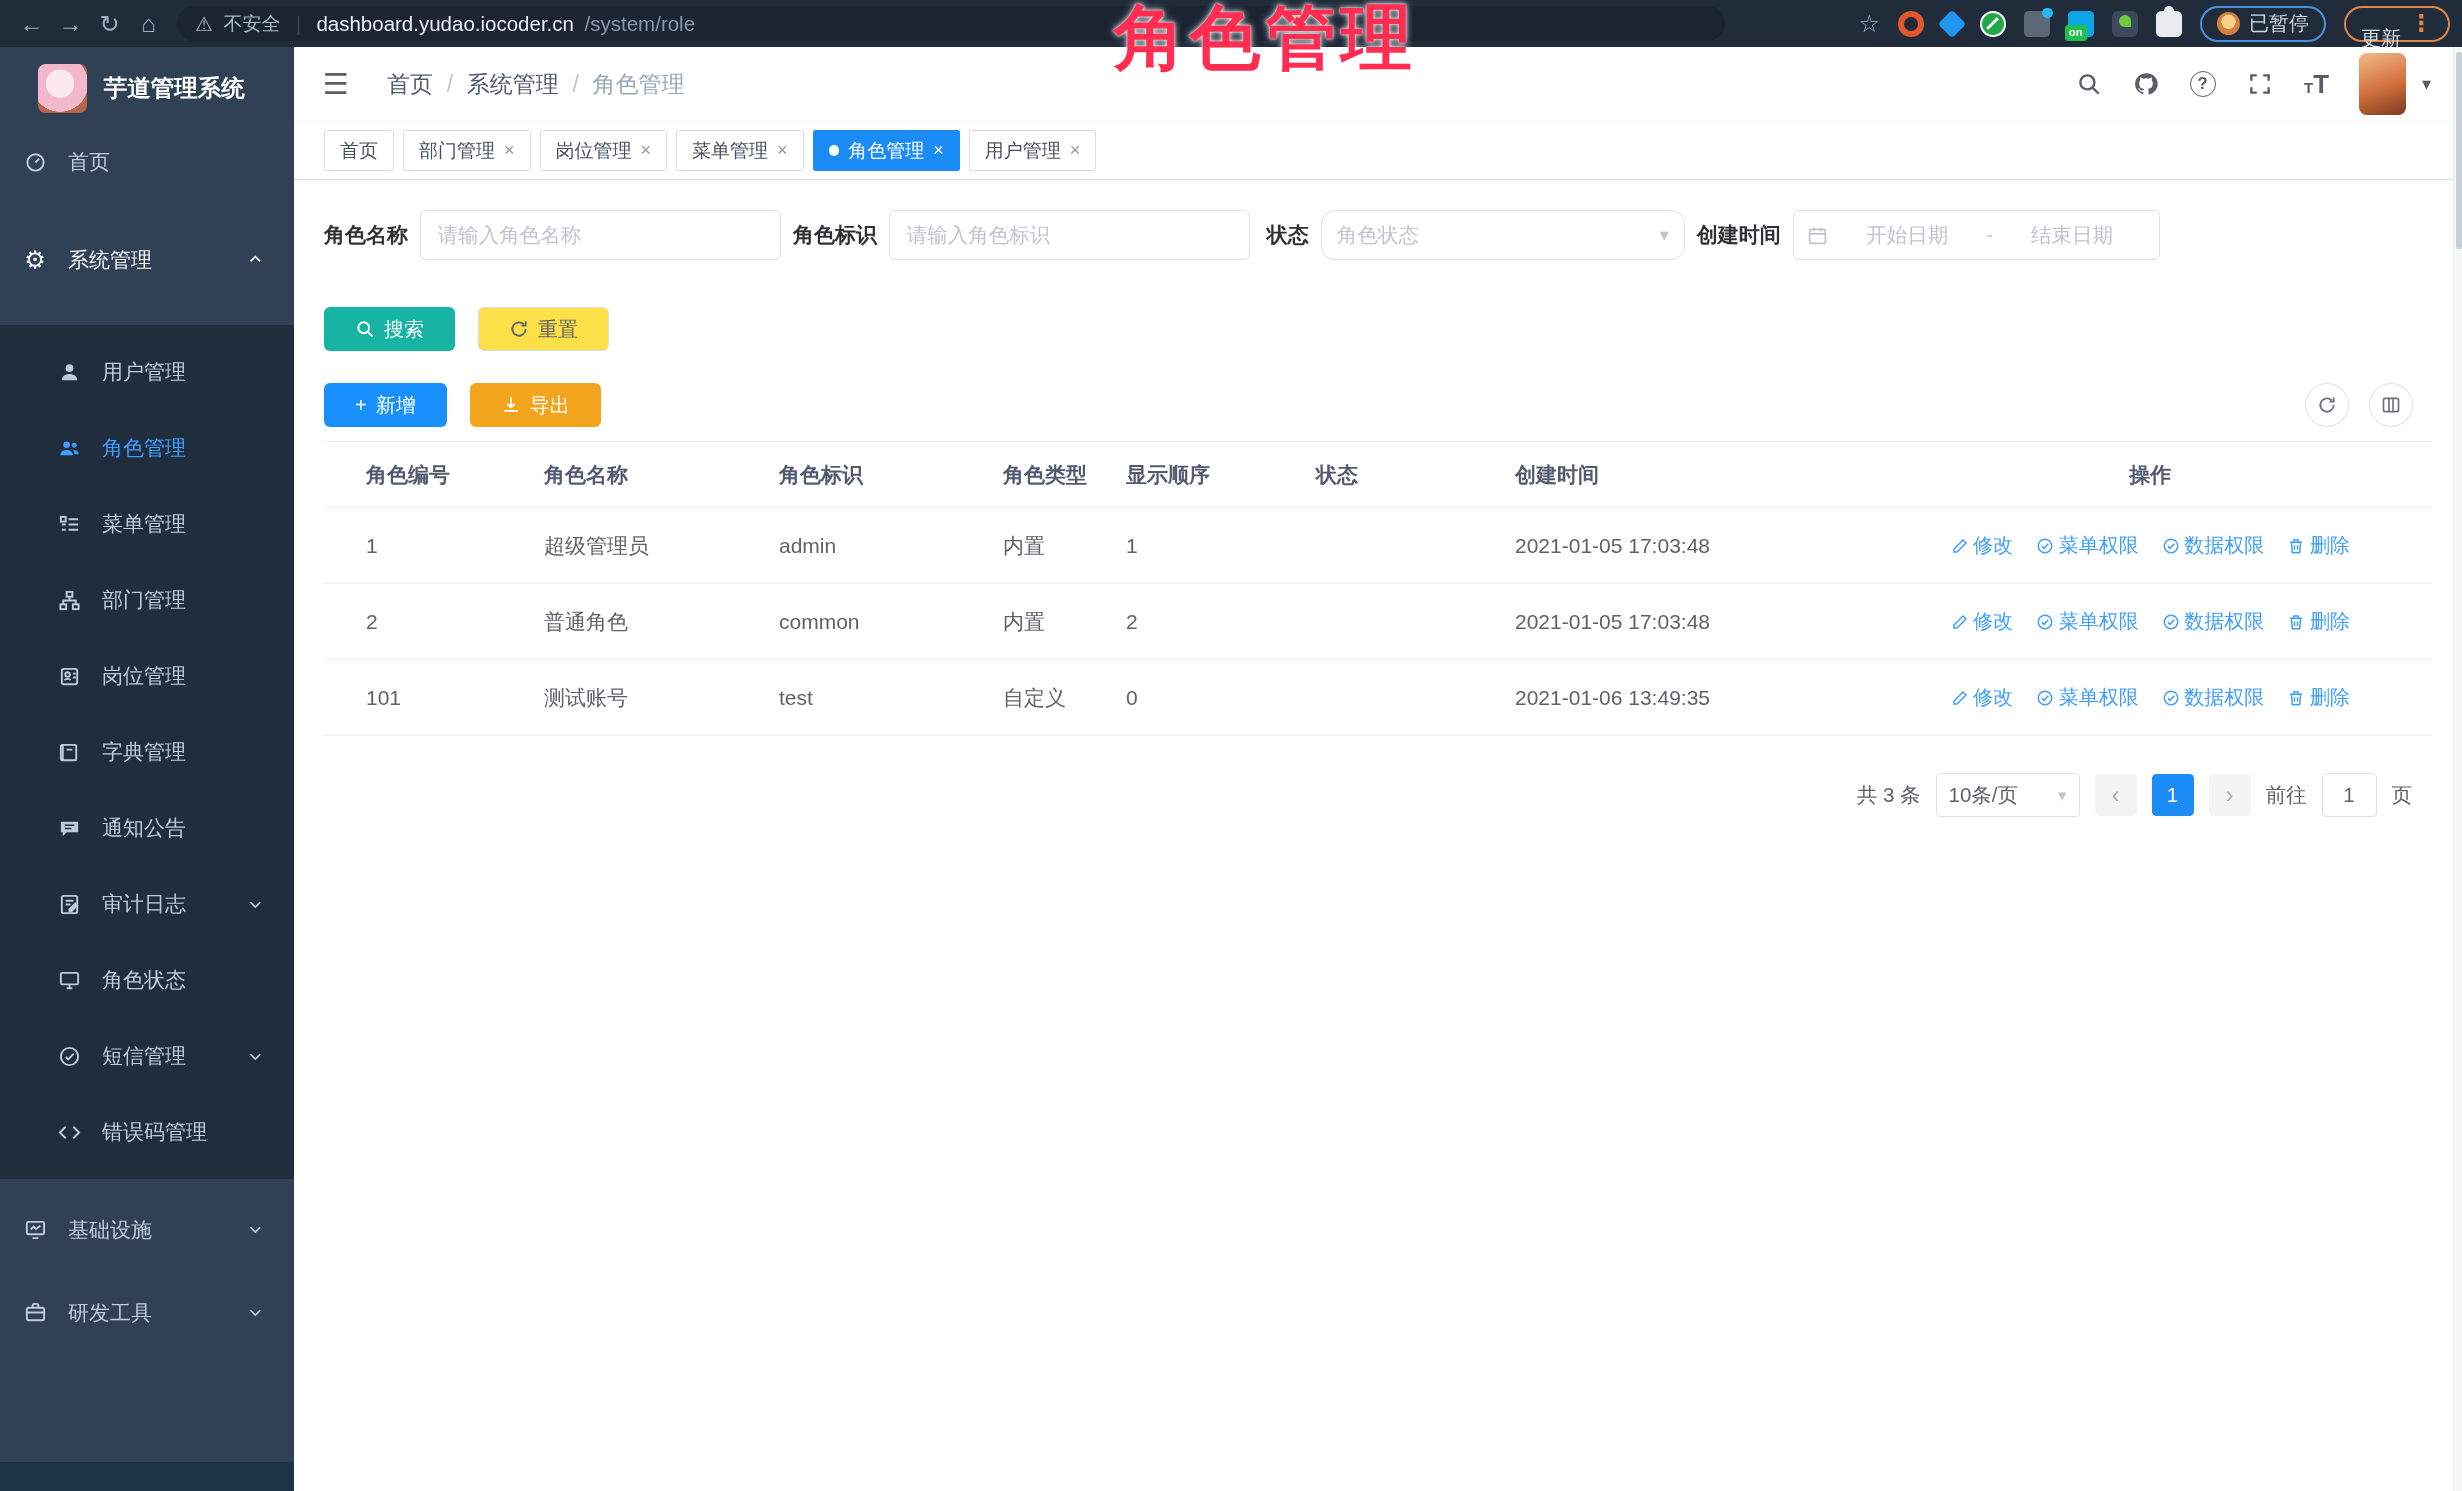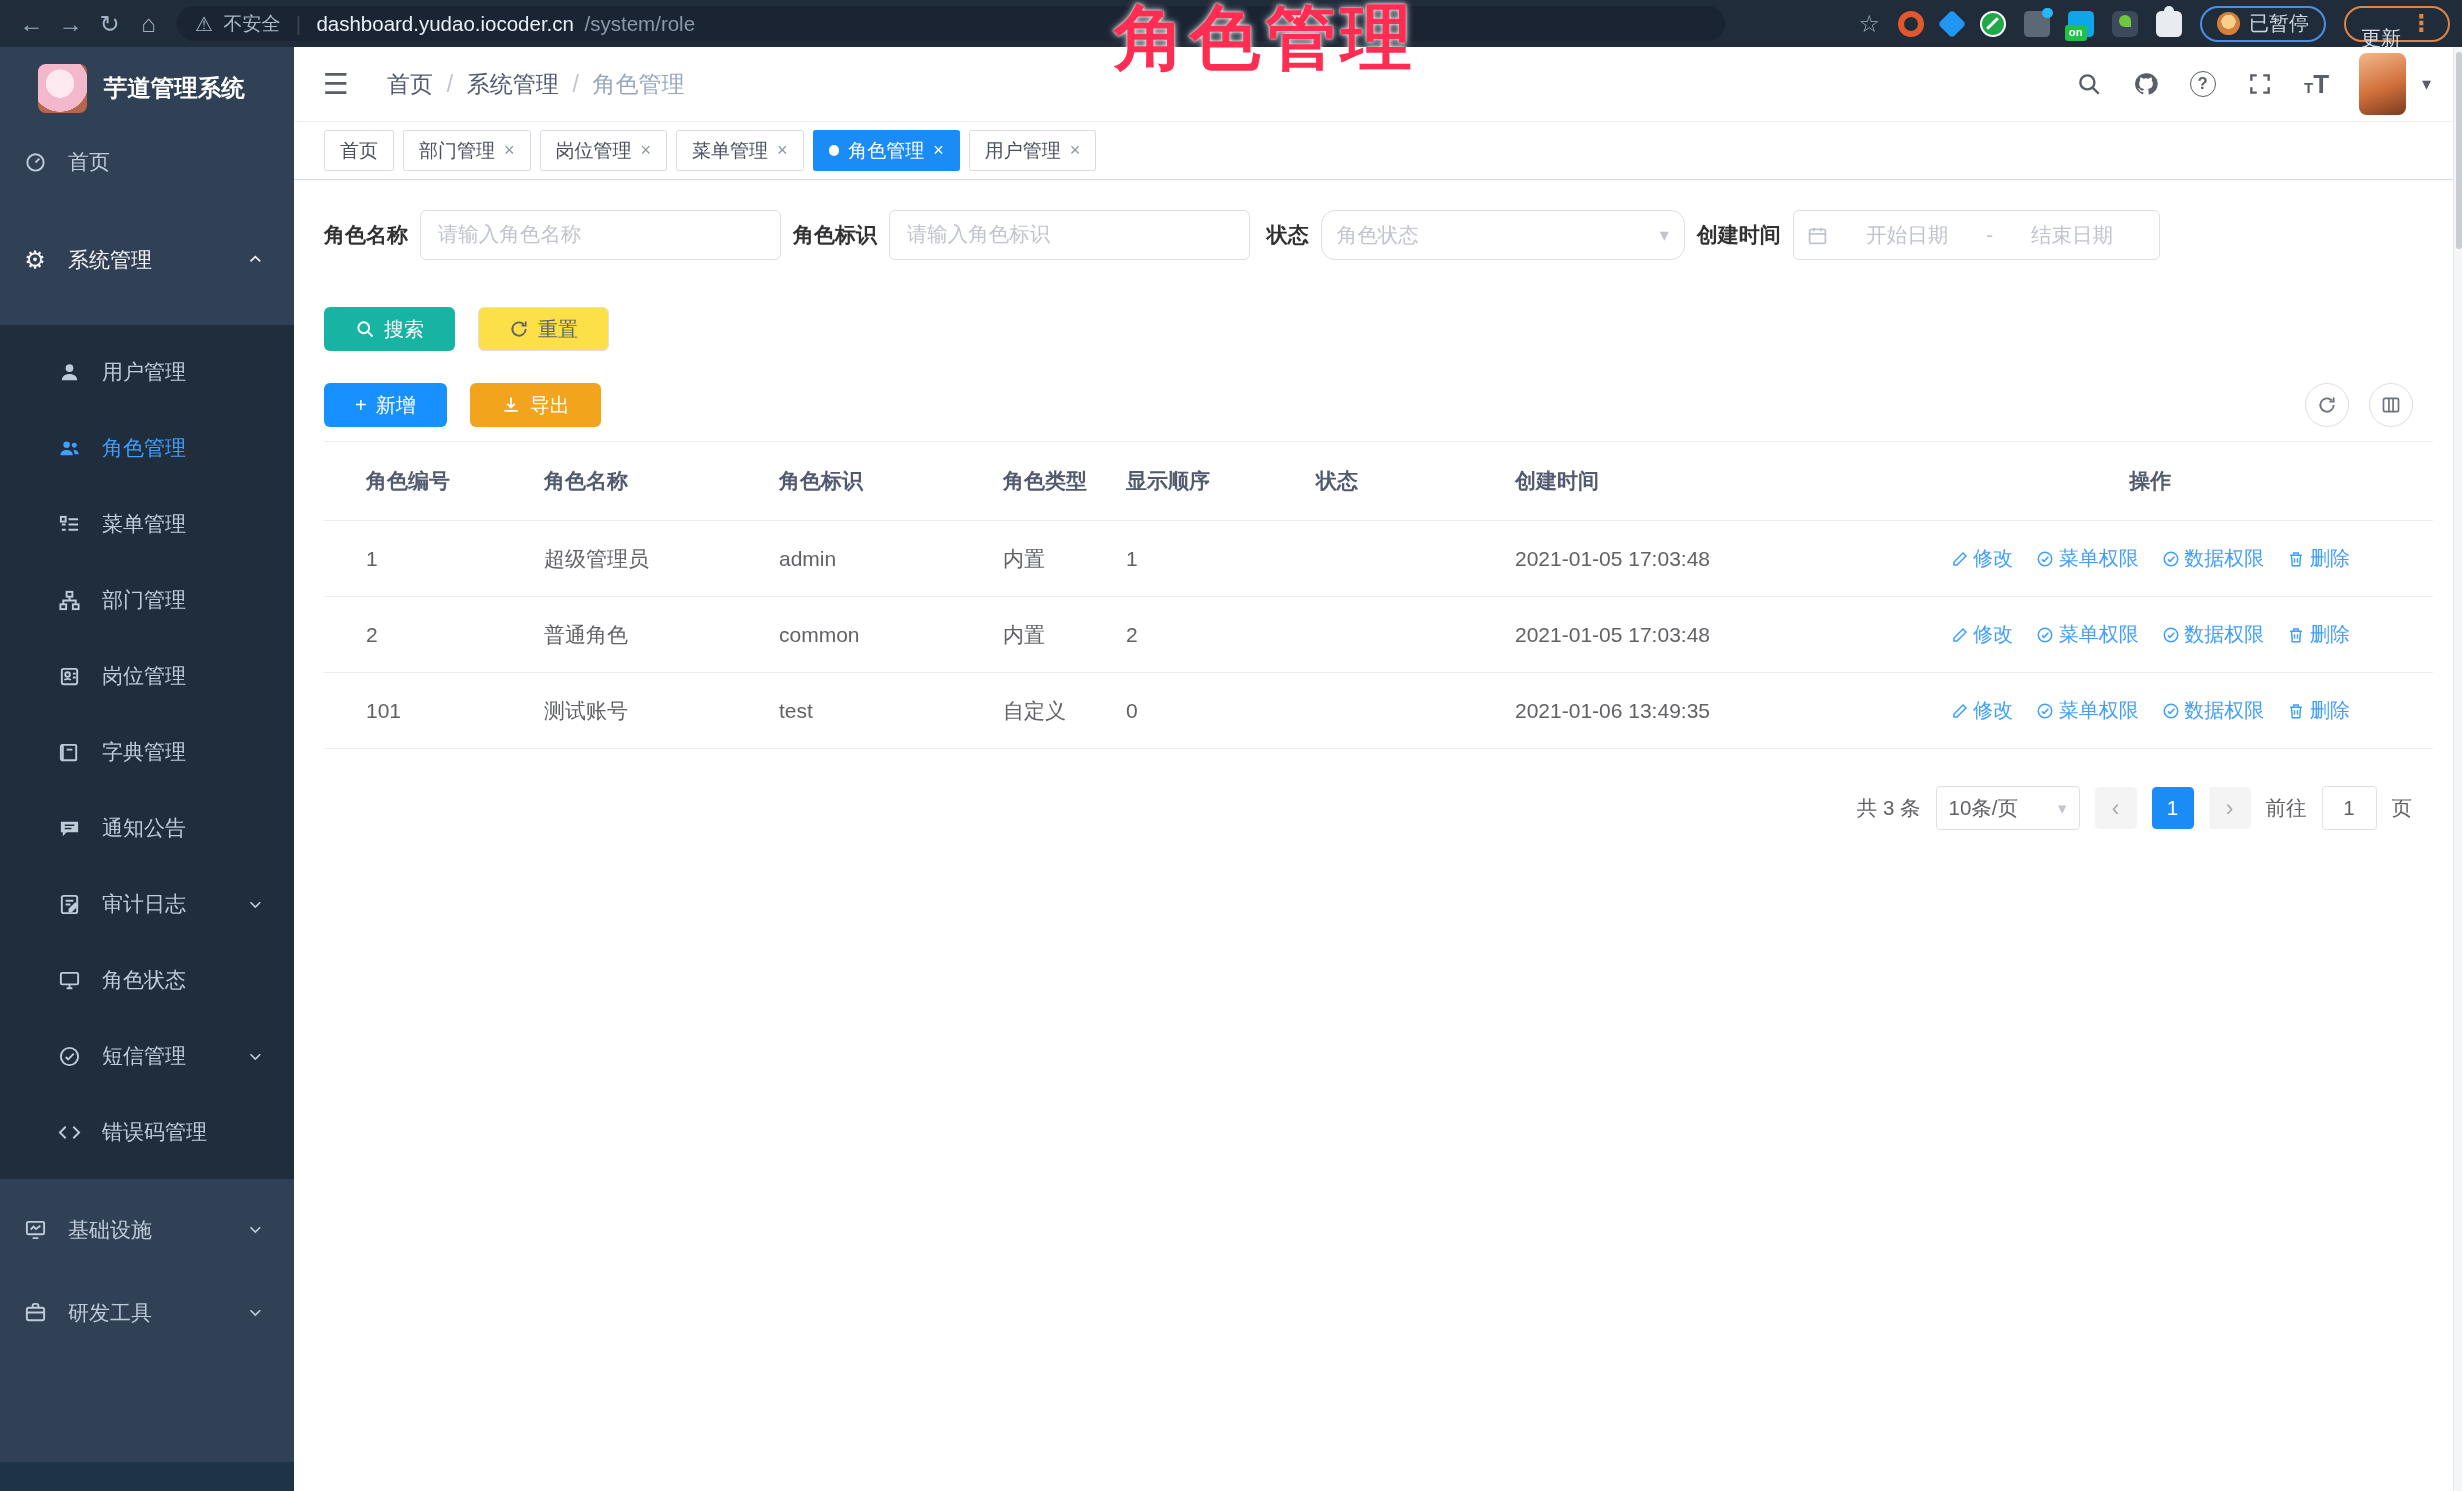--- a/index.html
+++ b/index.html
@@ -96,21 +96,21 @@
   .tab.active .tab-close { color:#fff; }
   .tab-dot { width:10.6px; height:10.6px; border-radius:50%; background:#fff; }
 
   
   #content { position:absolute; left:294px; top:180px; width:2169px; height:1312px; background:#fff;
     padding:30px 30px 0 30px; }
 
   .filter-row { display:flex; align-items:center; height:50px; }
   .f-label { font-size:21px; font-weight:700; color:#303133; margin-right:12px; white-space:nowrap; }
   .f-input { height:50px; border:0.8px solid #dcdfe6; border-radius:6px; font-size:20.5px; color:#606266;
-    padding:0 16.7px; outline:none;font-family:Liberation Mono, monospace; }
+    padding:0 16.7px; outline:none; }
   .f-input::placeholder { color:#c0c4cc; }
   .w-name { width:361px; margin-right:12px; }
   .w-key { width:361px; margin-right:16.7px; }
   .f-select { width:364px; height:50px; border:0.8px solid #dcdfe6; border-radius:14px; display:flex;
     align-items:center; padding:0 15px; color:#c0c4cc; font-size:20.5px; margin-right:12px; cursor:pointer; }
   .f-select .sel-caret { margin-left:auto; color:#c0c4cc; font-size:18px; }
   .f-date { width:367px; height:50px; border:0.8px solid #dcdfe6; border-radius:6px; display:flex;
     align-items:center; padding:0 13.7px; color:#c0c4cc; font-size:20.5px; gap:6px; cursor:pointer; }
   .f-date svg { width:21px; height:21px; color:#c0c4cc; flex:0 0 auto; }
   .date-part { flex:1; text-align:center; }
@@ -127,21 +127,21 @@
   .row-toolbar { margin-top:32px; display:flex; gap:23px; align-items:center; }
   .toolbar-circles { margin-left:auto; display:flex; gap:20px; margin-right:20px; }
   .circle-btn { width:44px; height:44px; border-radius:50%; border:0.8px solid #dcdfe6; background:#fff;
     display:flex; align-items:center; justify-content:center; color:#6b7280; cursor:pointer; }
   .circle-btn svg { width:20px; height:20px; }
 
   
   #role-table { margin-top:14.4px; }
   .tr { display:grid; grid-template-columns:178px 235px 224px 123px 190px 199px 360px 1fr;
     align-items:center; padding-left:42px; padding-right:7.6px; }
-  .thead { height:80px; border-top:0.8px solid #ebeef5; border-bottom:0.8px solid #ebeef5; }
+  .thead { height:67px; border-top:0.8px solid #ebeef5; border-bottom:0.8px solid #ebeef5; }
   .th { font-size:21px; font-weight:700; color:#515a6e; }
   .tbody-row { height:76px; border-bottom:0.8px solid #ebeef5; }
   .td { font-size:21px; color:#606266; }
   .th-op, .td-op { text-align:center; }
   .toggle { width:59px; height:30px; border-radius:15px; background:#1890ff; position:relative; cursor:pointer; }
   .toggle::after { content:""; position:absolute; right:2.3px; top:2.3px; width:26px; height:26px;
     border-radius:50%; background:#fff; }
   .ops { display:flex; justify-content:center; gap:23px; }
   .op-link { display:inline-flex; align-items:center; gap:4.6px; color:#409eff; font-size:20px; cursor:pointer; white-space:nowrap; }
   .op-link svg { width:18px; height:18px; }

